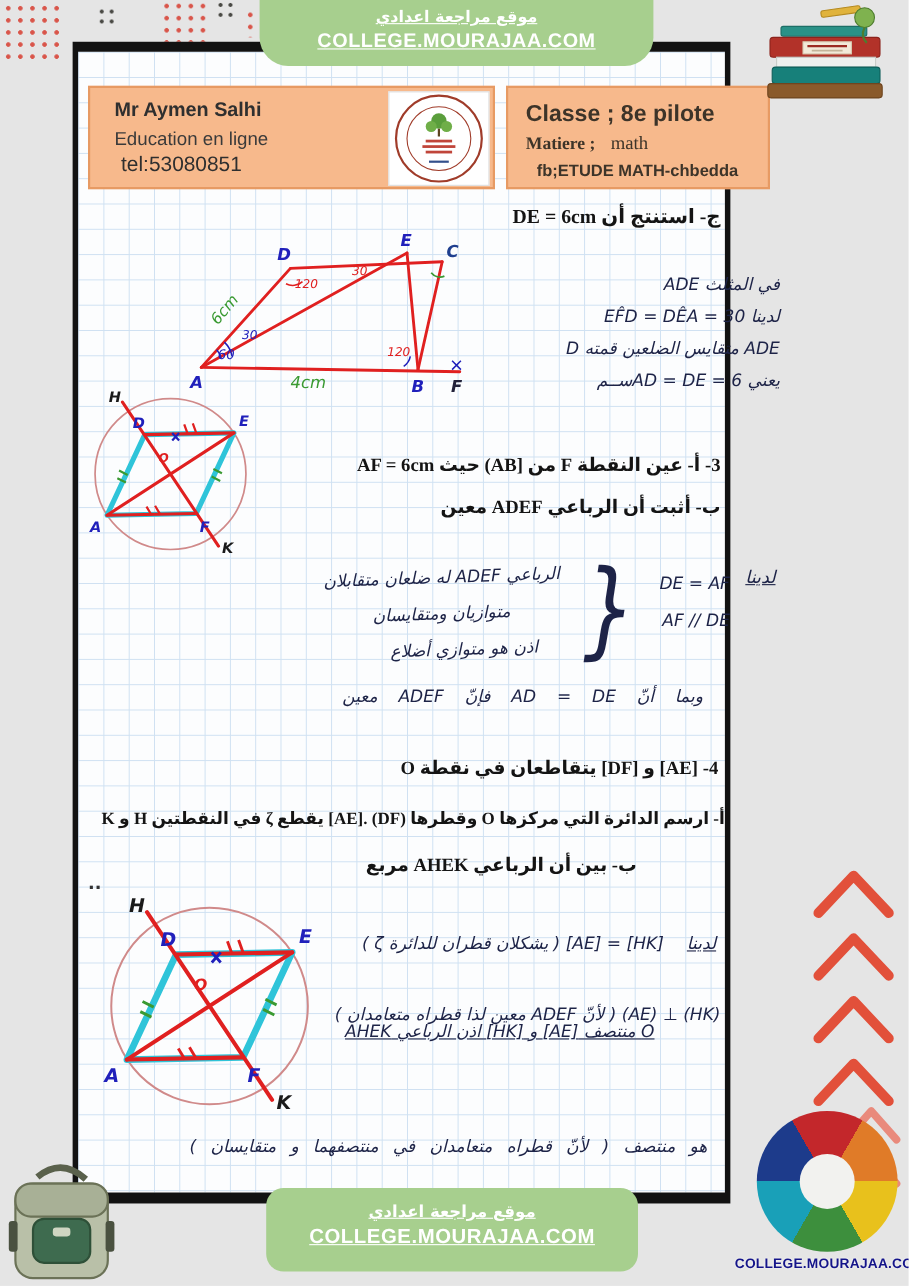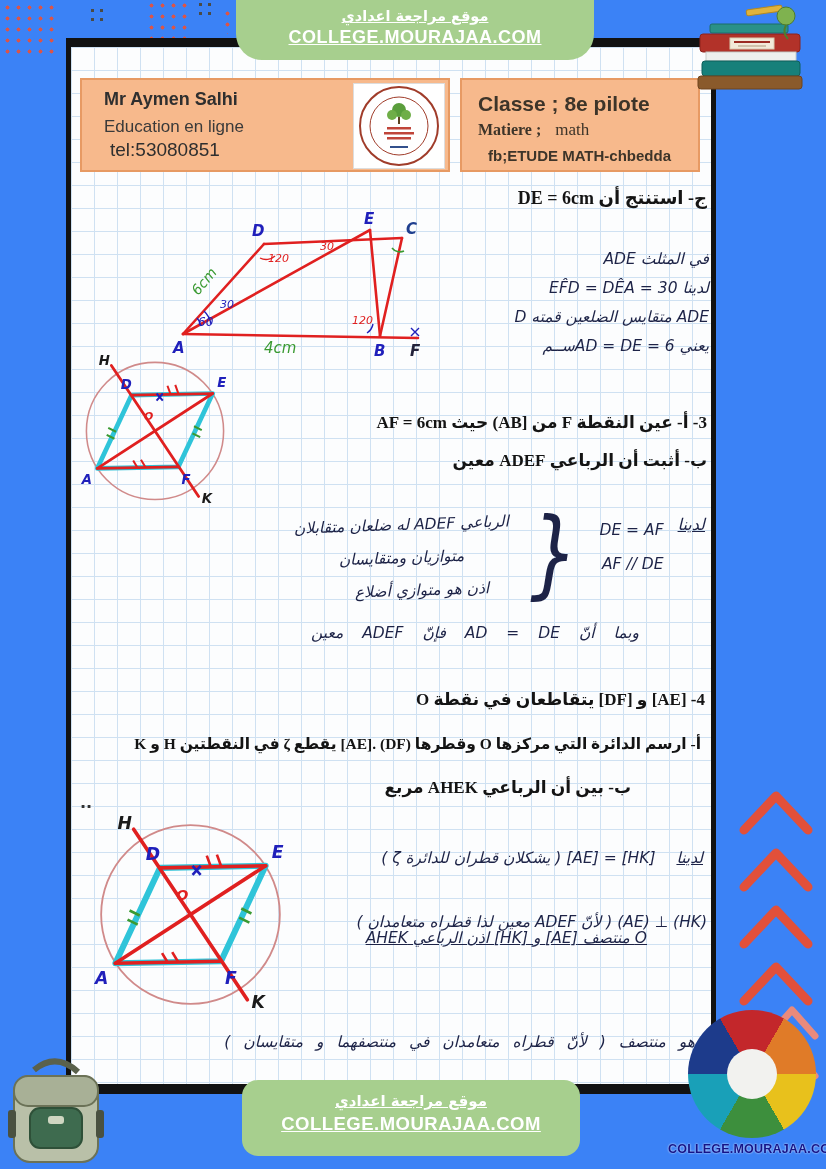--- a/index.html
+++ b/index.html
@@ -1,31 +1,31 @@
 <!DOCTYPE html>
 <html><head>
 <meta charset="utf-8">
 <style>
   html,body{margin:0;padding:0;}
-  .page{position:relative;width:826px;height:1169px;background:#3b82f6;overflow:hidden;
+  .page{position:relative;width:826px;height:1169px;background:#e5e5e5;overflow:hidden;
         font-family:"DejaVu Sans",sans-serif;}
   .abs{position:absolute;}
 
   
   .dots-red{background-image:radial-gradient(#d9554a 1.8px,transparent 2.2px);background-size:11px 11px;}
   .dots-dark{background-image:radial-gradient(#4a4a45 1.6px,transparent 2px);background-size:9px 9px;}
 
   
   .banner{background:#a7cf8e;text-align:center;z-index:6;}
   .banner .t1{color:#fff;font-weight:bold;font-size:14.5px;text-decoration:underline;margin-top:8px;}
   .banner .t2{color:#fff;font-weight:bold;font-size:18px;text-decoration:underline;letter-spacing:.5px;margin-top:3px;
               font-family:"Liberation Sans","DejaVu Sans",sans-serif;}
 
   
-  .doc{left:66px;top:38px;width:650px;height:1056px;box-sizing:border-box;
+  .doc{left:66px;top:38px;width:598px;height:1056px;box-sizing:border-box;
        border:5px solid #121212;border-top-width:9px;border-bottom-width:10px;
        background-color:#fcfdfe;
        background-image:linear-gradient(#cfe1f2 1px,transparent 1px),
                         linear-gradient(90deg,#cfe1f2 1px,transparent 1px);
        background-size:23px 23px;z-index:2;}
 
   
   .obox{background:#f7b98c;border:2px solid #e79a63;box-sizing:border-box;color:#3d3429;}
   .obox .nm{font-family:"Liberation Sans","DejaVu Sans",sans-serif;font-weight:bold;font-size:18px;color:#2f2f2f;margin:9px 0 0 22px;}
   .obox .ln{font-family:"Liberation Sans","DejaVu Sans",sans-serif;font-size:17px;color:#3a3a3a;margin:7px 0 0 22px;}
@@ -203,21 +203,21 @@
       <div class="brace">{</div>
       <div style="line-height:33px;transform:rotate(-2deg);margin-top:6px;">
         <div>الرباعي ADEF له ضلعان متقابلان</div>
         <div style="margin-right:46px;">متوازيان ومتقايسان</div>
         <div style="margin-right:22px;">اذن هو متوازي أضلاع</div>
       </div>
     </div>
     <div class="abs hand" style="left:12px;top:577px;width:556px;word-spacing:14px;">وبما أنّ  AD = DE  فإنّ  ADEF معين</div>
 
     <div class="abs printed" style="top:642px;right:6px;">4-  ‪[AE]‬  و  ‪[DF]‬  يتقاطعان في نقطة O</div>
-    <div class="abs printed" style="top:688px;right:10px;font-size:15.5px;">أ- ارسم الدائرة التي مركزها O وقطرها ‪[AE]‬. ‪(DF)‬ يقطع ζ في النقطتين H و K</div>
+    <div class="abs printed" style="top:688px;right:0;font-size:15.5px;">أ- ارسم الدائرة التي مركزها O وقطرها ‪[AE]‬. ‪(DF)‬ يقطع ζ في النقطتين H و K</div>
     <div class="abs printed" style="top:730px;right:80px;margin-left:45px;">ب- بين أن الرباعي AHEK  مربع</div>
     <div class="abs" style="left:9px;top:746px;font-weight:bold;color:#333;">..</div>
 
     <svg class="abs" style="left:17px;top:766px;" width="205" height="198" viewBox="0 0 200 195">
       <circle cx="100" cy="100" r="88" fill="none" stroke="#d08a8a" stroke-width="1.8"></circle>
       <polygon points="26,148 70,54 174,52 130,146" fill="none" stroke="#2fc4d9" stroke-width="6" stroke-linejoin="round"></polygon>
       <g stroke="#e02020" stroke-width="3.6" stroke-linecap="round">
         <line x1="44" y1="16" x2="156" y2="184"></line>
         <line x1="26" y1="148" x2="174" y2="52"></line>
         <line x1="70" y1="54" x2="174" y2="52"></line>

